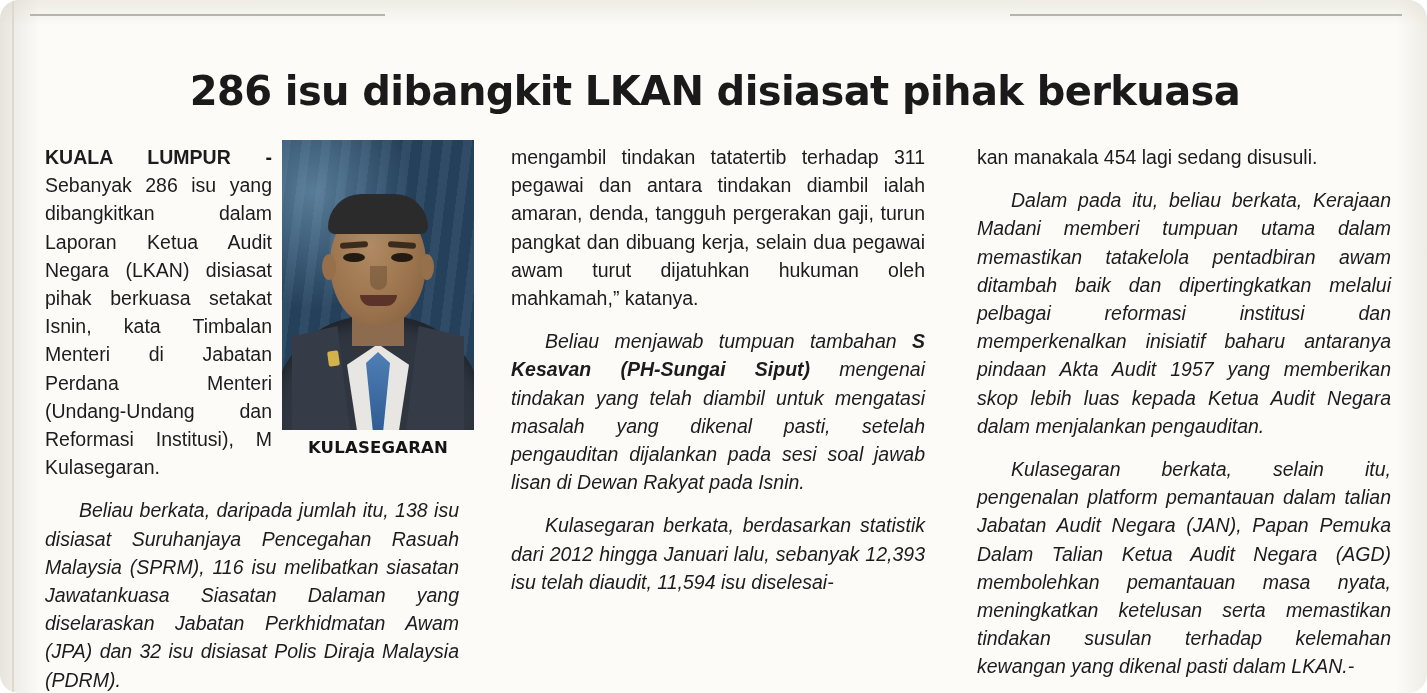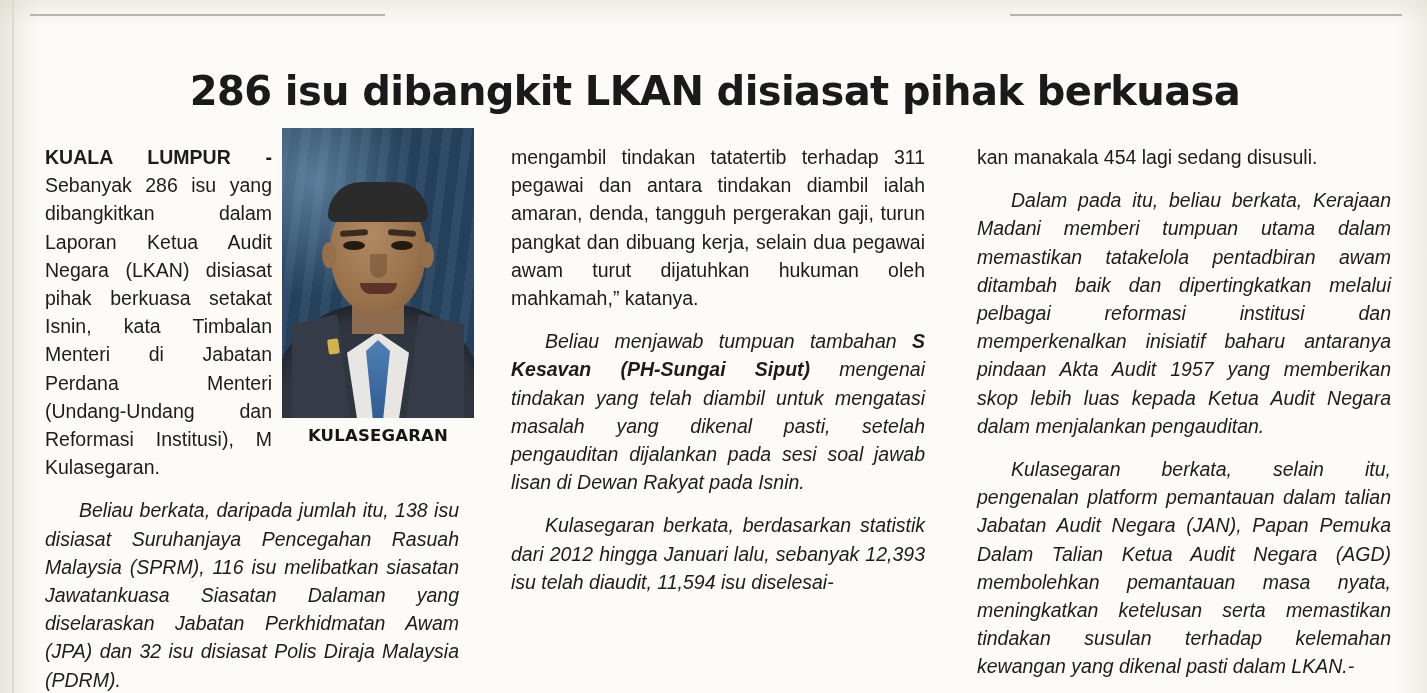--- a/index.html
+++ b/index.html
@@ -10,20 +10,21 @@
     height: 693px;
     background: #ffffff;
     font-family: "Liberation Sans", sans-serif;
   }
   #page {
     position: relative;
     width: 1427px;
     height: 693px;
     background: #fcfbf8;
     overflow: hidden;
+    border-radius: 19px;
   }
   
   #paper-tint {
     position: absolute;
     inset: 0;
     background:
       linear-gradient(to right, rgba(214,210,198,0.55) 0px, rgba(252,251,248,0) 40px),
       linear-gradient(to left, rgba(222,218,206,0.45) 0px, rgba(252,251,248,0) 30px),
       linear-gradient(to bottom, rgba(225,221,210,0.5) 0px, rgba(252,251,248,0) 26px);
     pointer-events: none;
@@ -262,21 +263,21 @@
   <div id="gutter-left" class="rule"></div>
   <div id="rule-top-left" class="rule"></div>
   <div id="rule-top-right" class="rule"></div>
 
   <h1 id="headline">286 isu dibangkit LKAN disiasat pihak berkuasa</h1>
 
   <div id="columns">
 
     <div class="col">
 
-      <figure id="photo-wrap" style="margin:0 0 2px 10px;">
+      <figure id="photo-wrap" style="margin:12px 0 2px 10px;">
         <div id="photo">
           <div id="photo-bg"></div>
           <div id="photo-bg2"></div>
           <div id="photo-glow"></div>
           <div id="suit"></div>
           <div id="shirt"></div>
           <div id="lapel-l"></div>
           <div id="lapel-r"></div>
           <div id="tie"></div>
           <div id="pin"></div>

